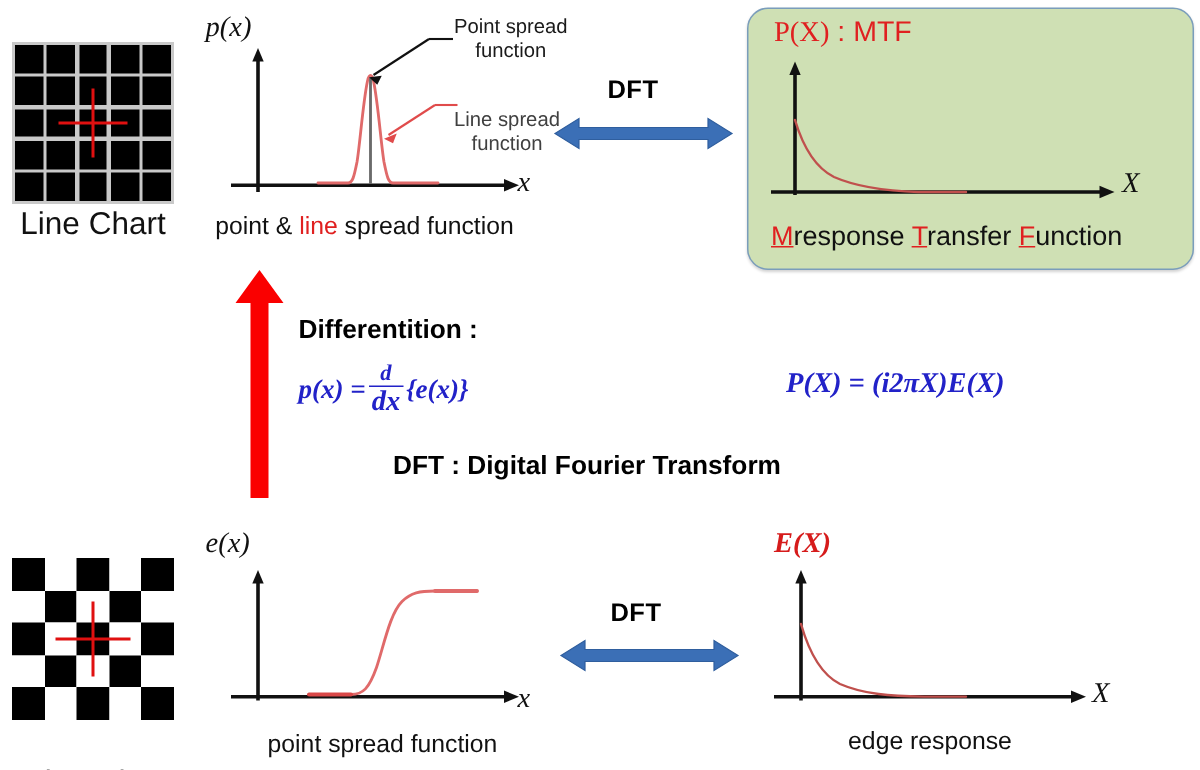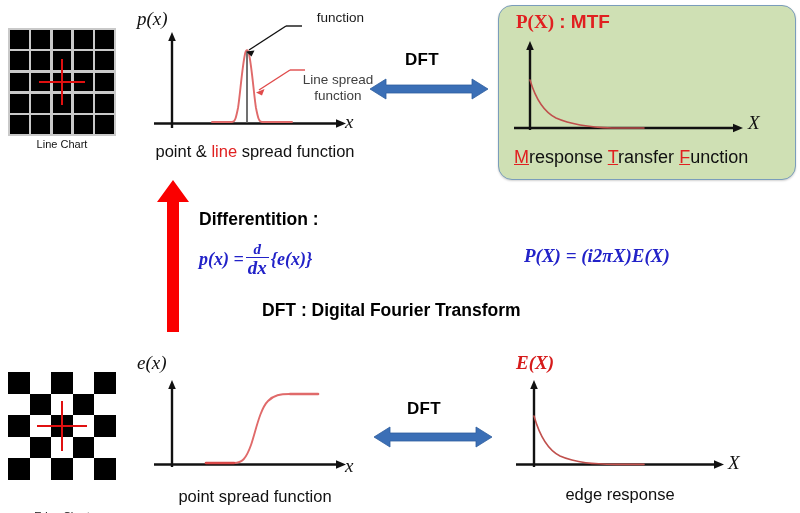--- a/index.html
+++ b/index.html
@@ -2,21 +2,21 @@
 <html><head>
 <meta charset="utf-8">
 <style>
   html,body{margin:0;padding:0;background:#ffffff;}
   body{width:800px;height:513px;position:relative;overflow:hidden;
        font-family:"Liberation Sans",sans-serif;color:#000;}
 
   
   .chart-target{position:absolute;}
   .chart-target .cell{position:absolute;}
-  .chart-caption{position:absolute;text-align:center;font-size:11px;
+  .chart-caption{position:absolute;text-align:center;font-size:21px;
                  font-family:"Liberation Sans",sans-serif;color:#111;}
 
   
   .plot-caption{position:absolute;text-align:center;font-size:16.5px;color:#111;}
   .axis-label{position:absolute;font-family:"Liberation Serif",serif;
               font-style:italic;font-size:19px;color:#111;}
   .axis-label-red{position:absolute;font-family:"Liberation Serif",serif;
               font-style:italic;font-weight:bold;font-size:19px;color:#d61b1b;}
 
   
@@ -25,21 +25,21 @@
   .anno.red{color:#404040;}
 
   
   .dft-label{position:absolute;font-size:17px;font-weight:bold;color:#000;
              letter-spacing:.3px;}
 
   
   .mtf-panel{position:absolute;background:#cfe0b4;border:1.5px solid #7a9dbb;
              border-radius:14px;box-shadow:0 1px 2px rgba(0,0,0,.18);}
   .mtf-title{position:absolute;font-family:"Liberation Serif",serif;
-             font-weight:bold;font-size:19px;color:#e02020;}
+             font-weight:normal;font-size:19px;color:#e02020;}
   .mtf-title .plain{font-family:"Liberation Sans",sans-serif;font-style:normal;}
   .mtf-foot{position:absolute;font-size:18px;color:#111;white-space:nowrap;}
   .mtf-foot .hl{color:#e02020;text-decoration:underline;}
 
   
   .eq-head{position:absolute;font-size:17.5px;font-weight:bold;color:#000;}
   .eq{position:absolute;font-family:"Liberation Serif",serif;font-weight:bold;
       font-style:italic;color:#2222c8;font-size:18px;}
   .frac{display:inline-block;vertical-align:middle;text-align:center;
         margin:0 2px;position:relative;top:-1px;}
@@ -104,29 +104,30 @@
   <line x1="136" y1="-2" x2="152" y2="-2" stroke="#111" stroke-width="1.4"></line>
 
   <line x1="109" y1="62" x2="140" y2="42" stroke="#e04b4b" stroke-width="1.4"></line>
   <polygon points="106,64.5 114.5,61 112,67.5" fill="#e04b4b"></polygon>
   <line x1="140" y1="42" x2="155" y2="42" stroke="#e04b4b" stroke-width="1.4"></line>
 </svg>
 
 <div class="axis-label" style="left:345px;top:111px;">x</div>
 
 <div class="anno black" style="left:288px;top:10px;width:105px;">
+  <div>Point spread</div>
   <div>function</div>
 </div>
 
 <div class="anno red" style="left:288px;top:72px;width:100px;">
   <div>Line spread</div>
   <div>function</div>
 </div>
 
-<div class="plot-caption" style="left:128px;top:142px;width:254px;">
+<div class="plot-caption" style="left:116px;top:142px;width:254px;">
   <span>point &amp; </span><span style="color:#e02020;">line</span><span> spread function</span>
 </div>
 
 <div class="dft-label" style="left:405px;top:50px;">DFT</div>
 <svg style="left:370px;top:76px;" width="118" height="26" viewBox="0 0 118 26">
   <polygon points="0,13 16,3 16,9 102,9 102,3 118,13 102,23 102,17 16,17 16,23" fill="#3b6fb6" stroke="#2f5e9e" stroke-width="0.8"></polygon>
 </svg>
 
 <div class="mtf-panel" style="left:498px;top:5px;width:296px;height:173px;"></div>
 

